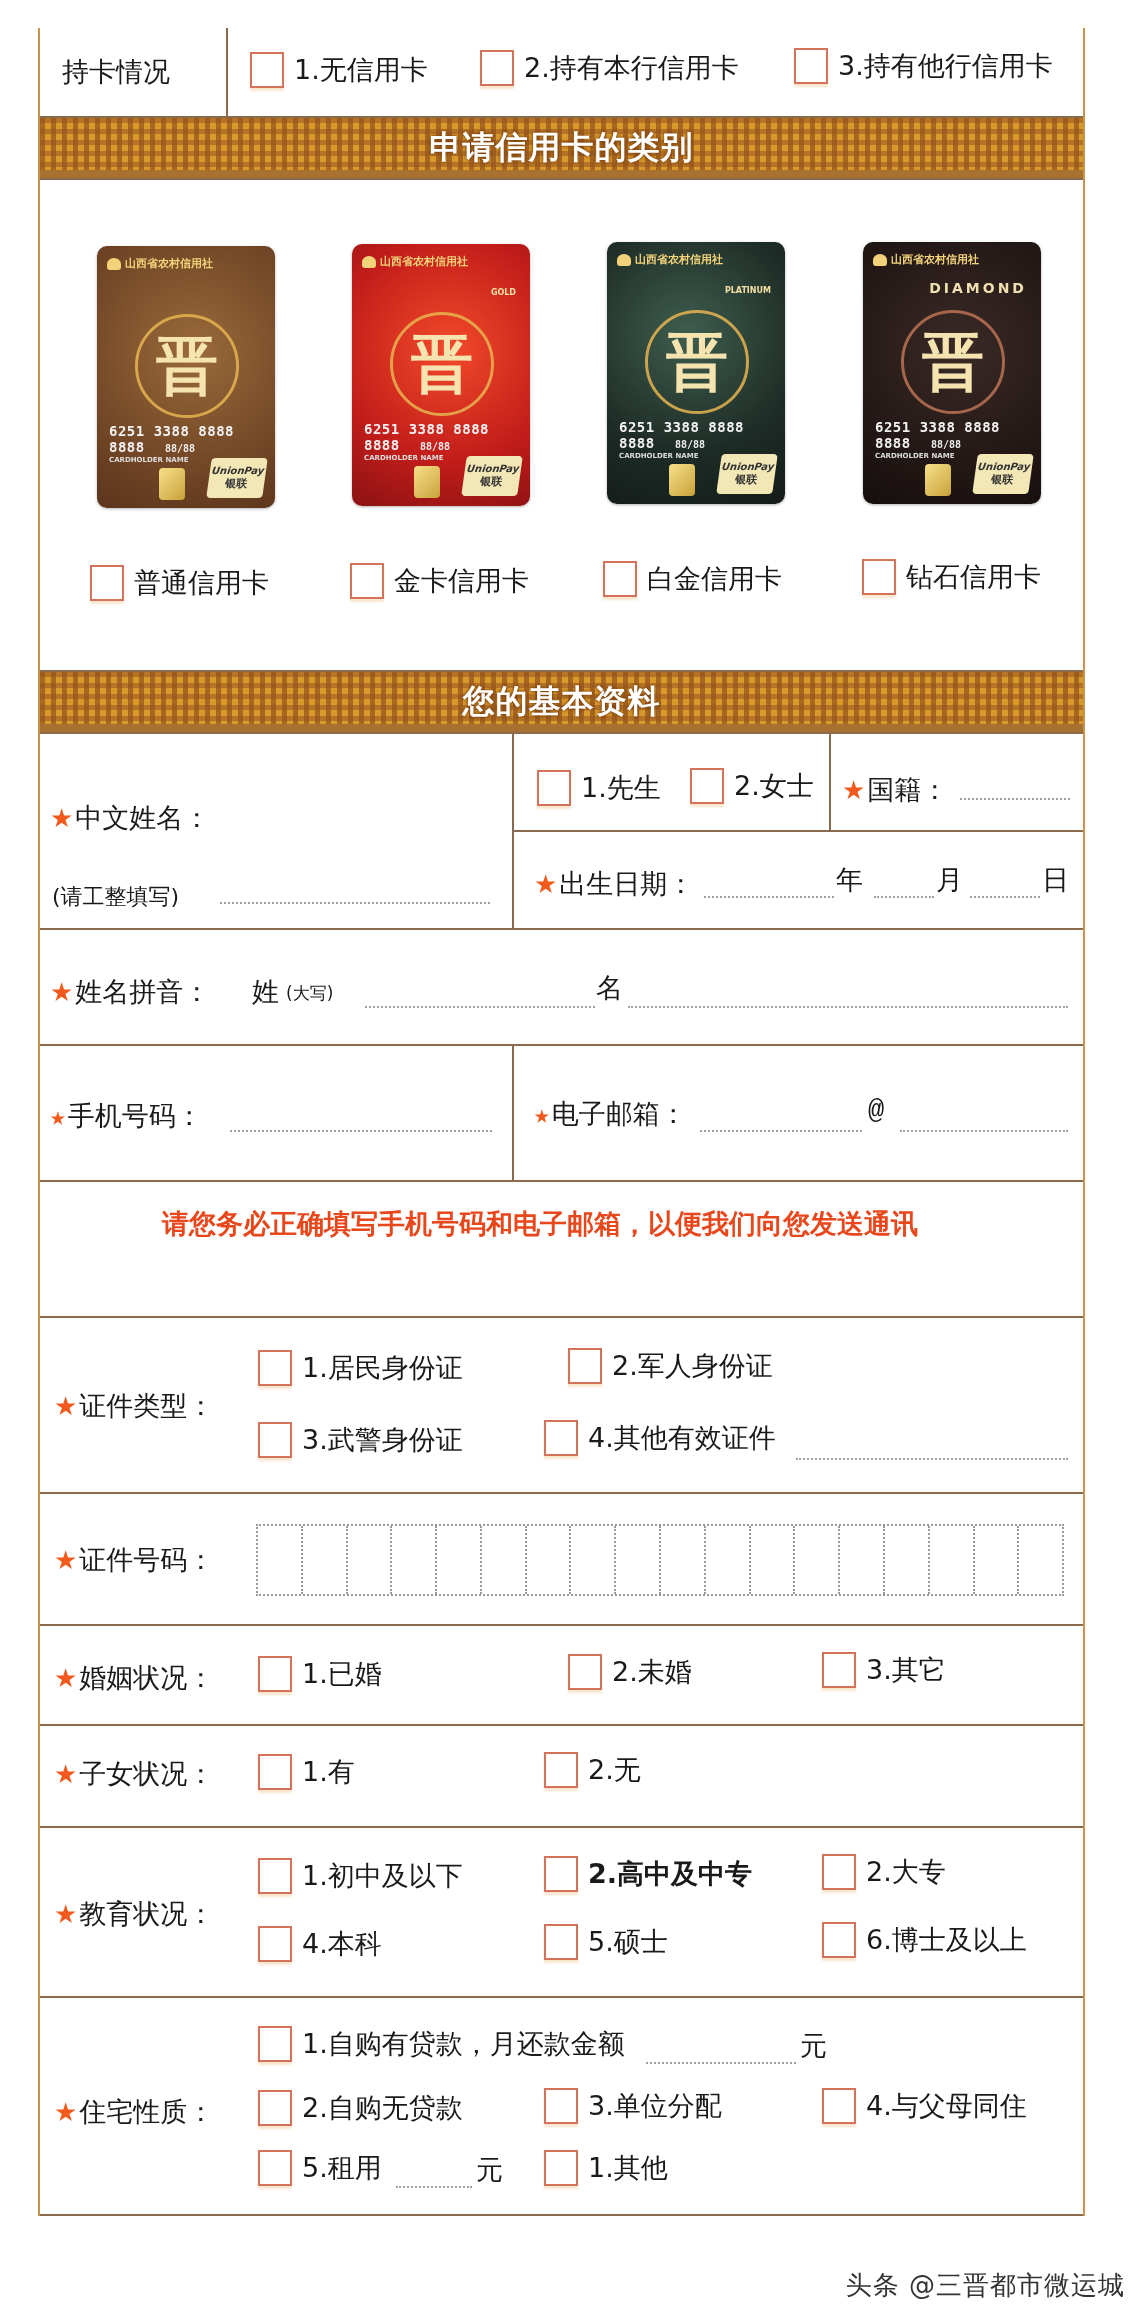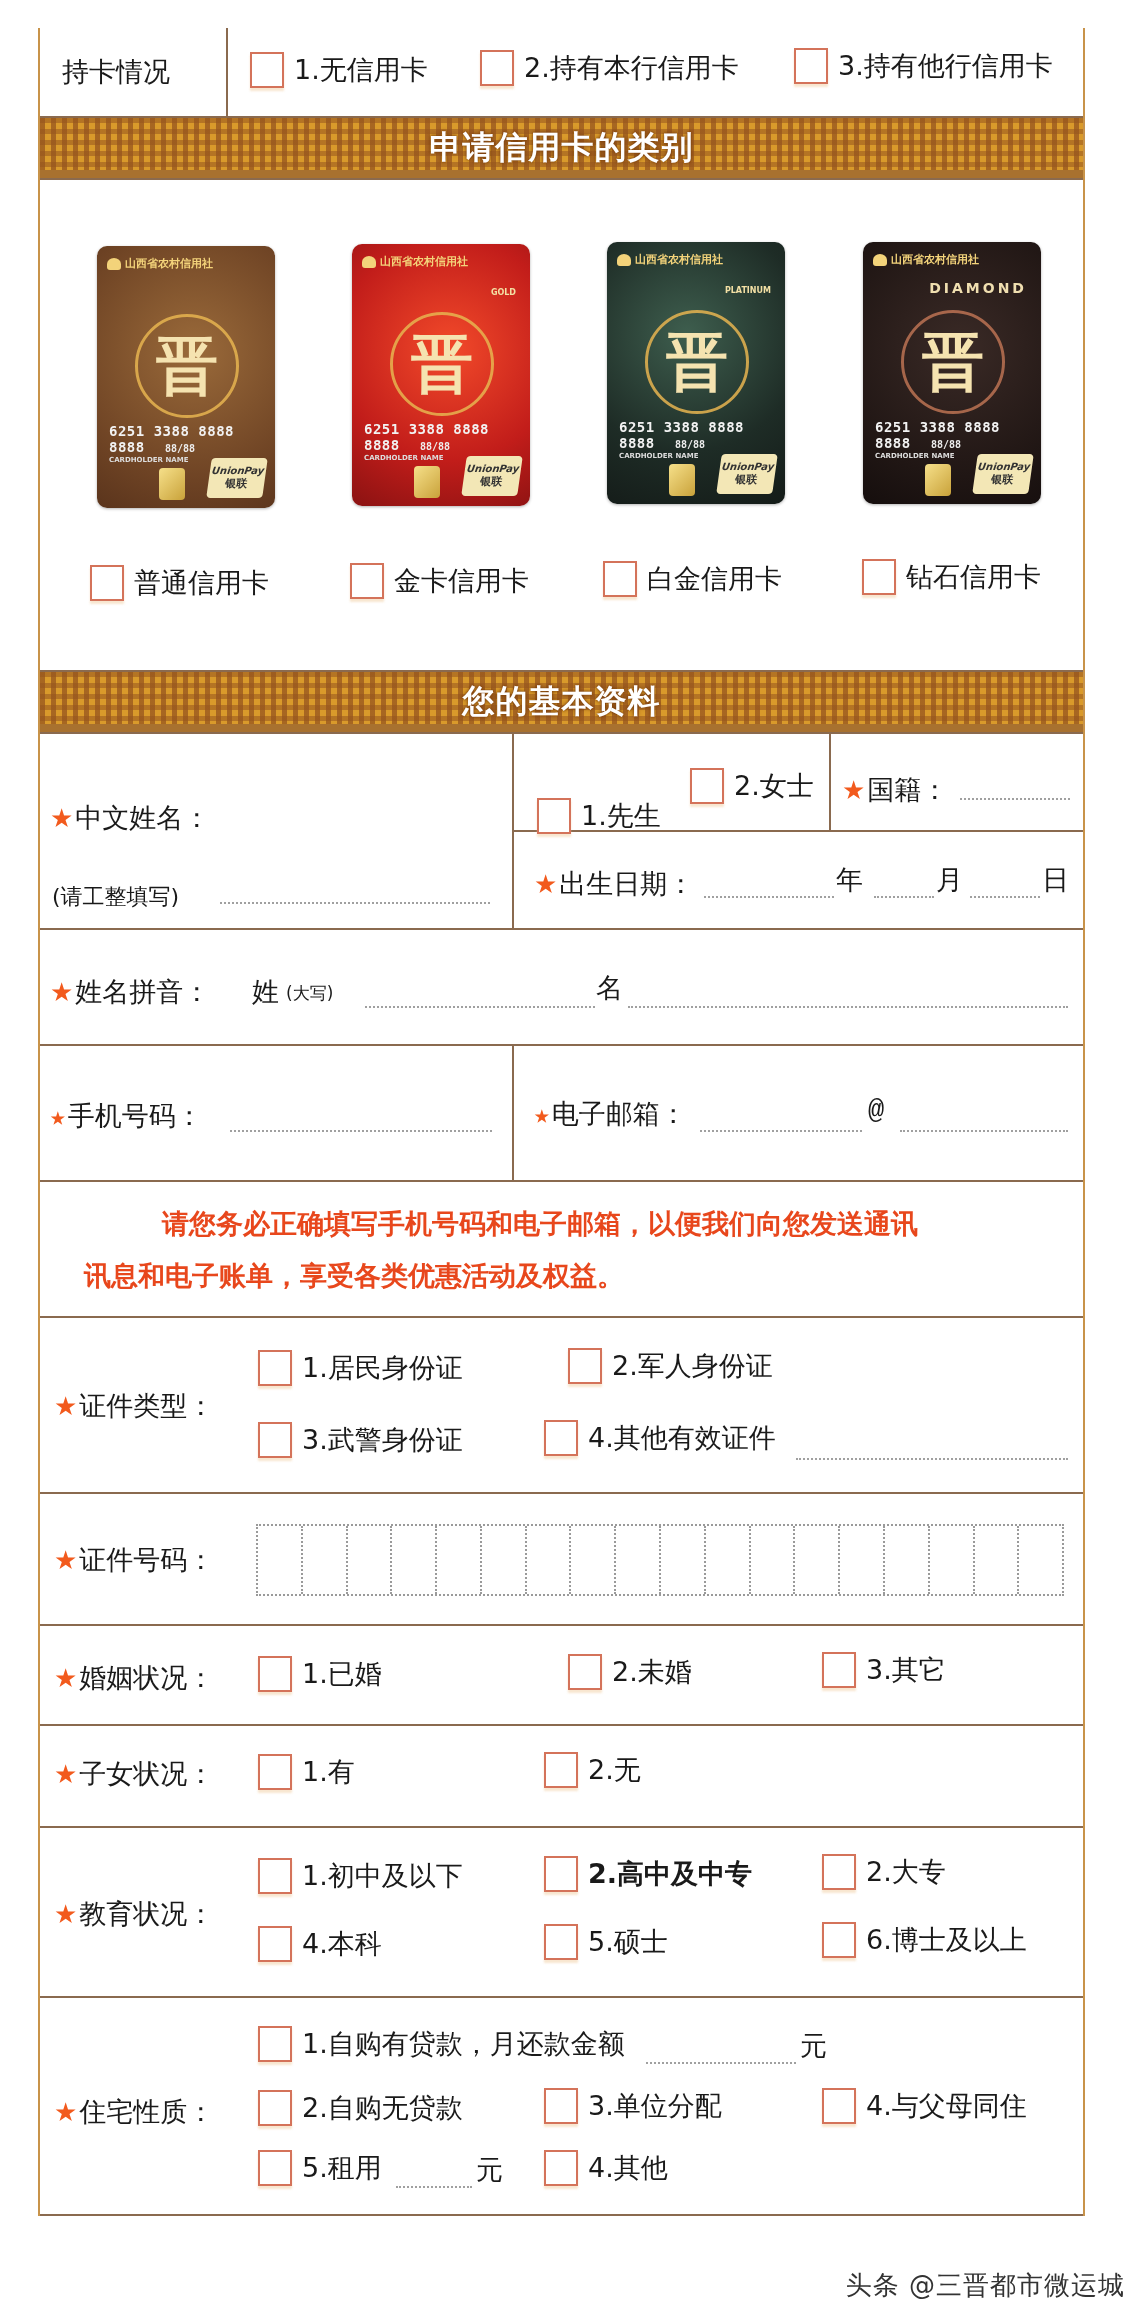--- a/index.html
+++ b/index.html
@@ -174,21 +174,21 @@
 
   <div class="row" style="height:196px;">
     <div class="vline" style="left:472px;"></div>
     <div style="position:absolute;left:472px;right:0;top:96px;height:2px;background:#8a6a4f;"></div>
     <div style="position:absolute;left:789px;top:0;height:96px;width:2px;background:#8a6a4f;"></div>
 
     <span class="lbl" style="position:absolute;left:10px;top:66px;"><span class="star">★</span><span>中文姓名：</span></span>
     <span class="lbl" style="position:absolute;left:12px;top:148px;font-size:22px;">(请工整填写)</span>
     <span class="dots" style="position:absolute;left:180px;top:168px;width:270px;"></span>
 
-    <div class="opt" style="left:497px;top:36px;margin-top:28px;">
+    <div class="opt" style="left:497px;top:36px;">
       <span class="cb"></span>
         <span class="lbl">1.先生</span>
     </div>
     <div class="opt" style="left:650px;top:34px;">
       <span class="cb"></span>
         <span class="lbl">2.女士</span>
     </div>
     <span class="lbl" style="position:absolute;left:802px;top:38px;"><span class="star">★</span><span>国籍：</span></span>
     <span class="dots" style="position:absolute;left:920px;top:64px;width:110px;"></span>
 
@@ -216,21 +216,20 @@
     <span class="dots" style="position:absolute;left:190px;top:84px;width:262px;"></span>
     <span class="lbl" style="position:absolute;left:494px;top:50px;"><span class="star">★</span><span>电子邮箱：</span></span>
     <span class="dots" style="position:absolute;left:660px;top:84px;width:162px;"></span>
     <span class="lbl" style="position:absolute;left:828px;top:50px;">@</span>
     <span class="dots" style="position:absolute;left:860px;top:84px;width:168px;"></span>
   </div>
 
   <div class="row" style="height:136px;">
     <div style="position:absolute;left:44px;top:16px;width:980px;">
       <div class="red-note" style="padding-left:78px;">请您务必正确填写手机号码和电子邮箱，以便我们向您发送通讯</div>
-      <div class="red-note">讯息和电子账单，享受各类优惠活动及权益。</div>
     </div>
   </div>
 
   <div class="row" style="height:176px;">
     <span class="lbl" style="position:absolute;left:14px;top:70px;"><span class="star">★</span><span>证件类型：</span></span>
     <div class="opt" style="left:218px;top:32px;">
       <span class="cb"></span>
         <span class="lbl">1.居民身份证</span>
     </div>
     <div class="opt" style="left:504px;top:30px;padding-left:24px;">
@@ -351,18 +350,18 @@
     </div>
 
     <div class="opt" style="left:218px;top:152px;">
       <span class="cb"></span>
         <span class="lbl">5.租用</span>
     </div>
     <span class="dots" style="position:absolute;left:356px;top:188px;width:76px;"></span>
     <span class="lbl" style="position:absolute;left:436px;top:154px;">元</span>
     <div class="opt" style="left:504px;top:152px;">
       <span class="cb"></span>
-        <span class="lbl">4.其他</span>
+        <span class="lbl">1.其他</span>
     </div>
   </div>
 </div>
 
 <span class="watermark">头条 @三晋都市微运城</span>
 
 </body></html>

